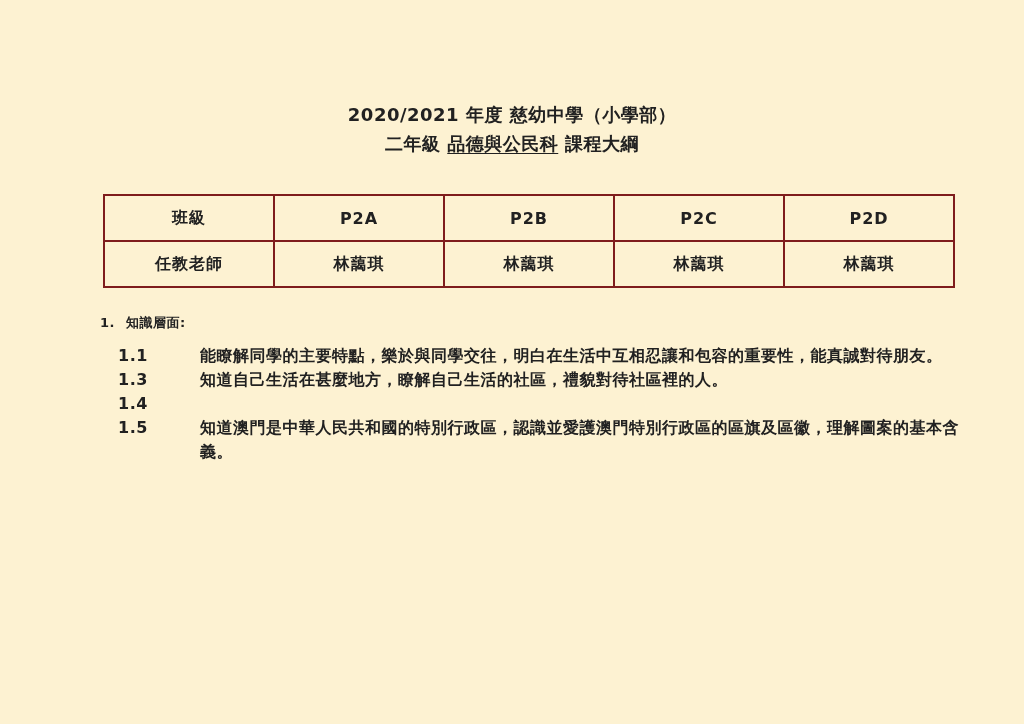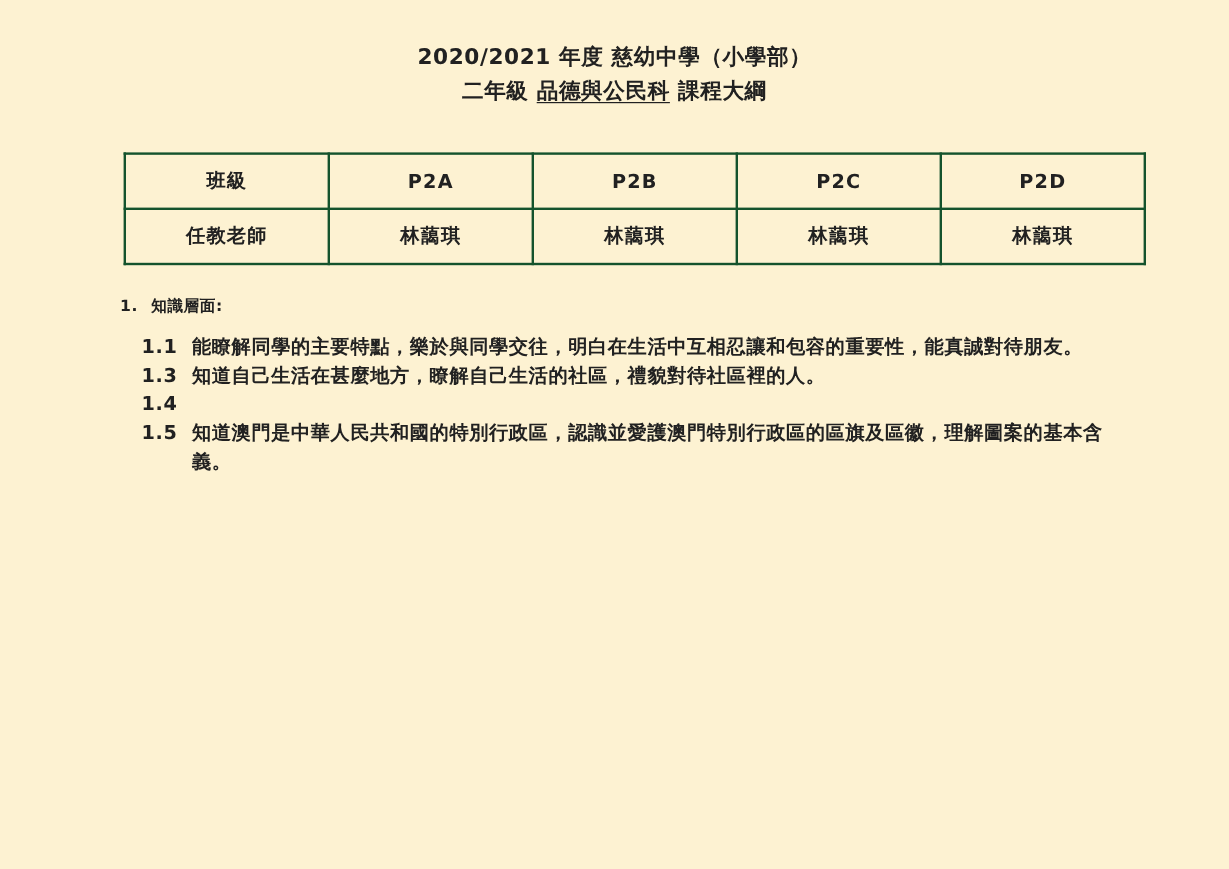--- a/index.html
+++ b/index.html
@@ -14,41 +14,41 @@
     font-family: "DejaVu Sans", "Liberation Sans", sans-serif;
     font-weight: bold;
     overflow: hidden;
   }
   .page {
     position: relative;
     width: 1024px;
     height: 724px;
   }
   .title-block {
-    padding-top: 37px;
+    padding-top: 104px;
     text-align: center;
     font-size: 18px;
     line-height: 22px;
     letter-spacing: 0.5px;
   }
   .title-line2 {
     margin-top: 7px;
   }
   .underline {
     text-decoration: underline;
     text-underline-offset: 3px;
   }
   table.class-table {
     border-collapse: collapse;
     margin: 39px 0 0 103px;
     width: 852px;
     table-layout: fixed;
   }
   table.class-table td {
-    border: 2px solid #14532d;
+    border: 2px solid #7f1d1d;
     height: 42px;
     text-align: center;
     vertical-align: middle;
     font-size: 16px;
     letter-spacing: 1px;
   }
   .section-heading {
     margin: 53px 0 0 70px;
     font-size: 17px;
     line-height: 22px;
@@ -66,20 +66,21 @@
   }
   .items {
     margin-top: 10px;
   }
   .item {
     display: flex;
     margin-left: 118px;
     font-size: 16px;
     line-height: 24px;
     letter-spacing: 0.5px;
+    gap: 40px;
   }
   .item .item-num {
     flex: 0 0 42px;
   }
   .item .item-text {
     width: 784px;
   }
   .items.single {
     margin-top: 12px;
   }

